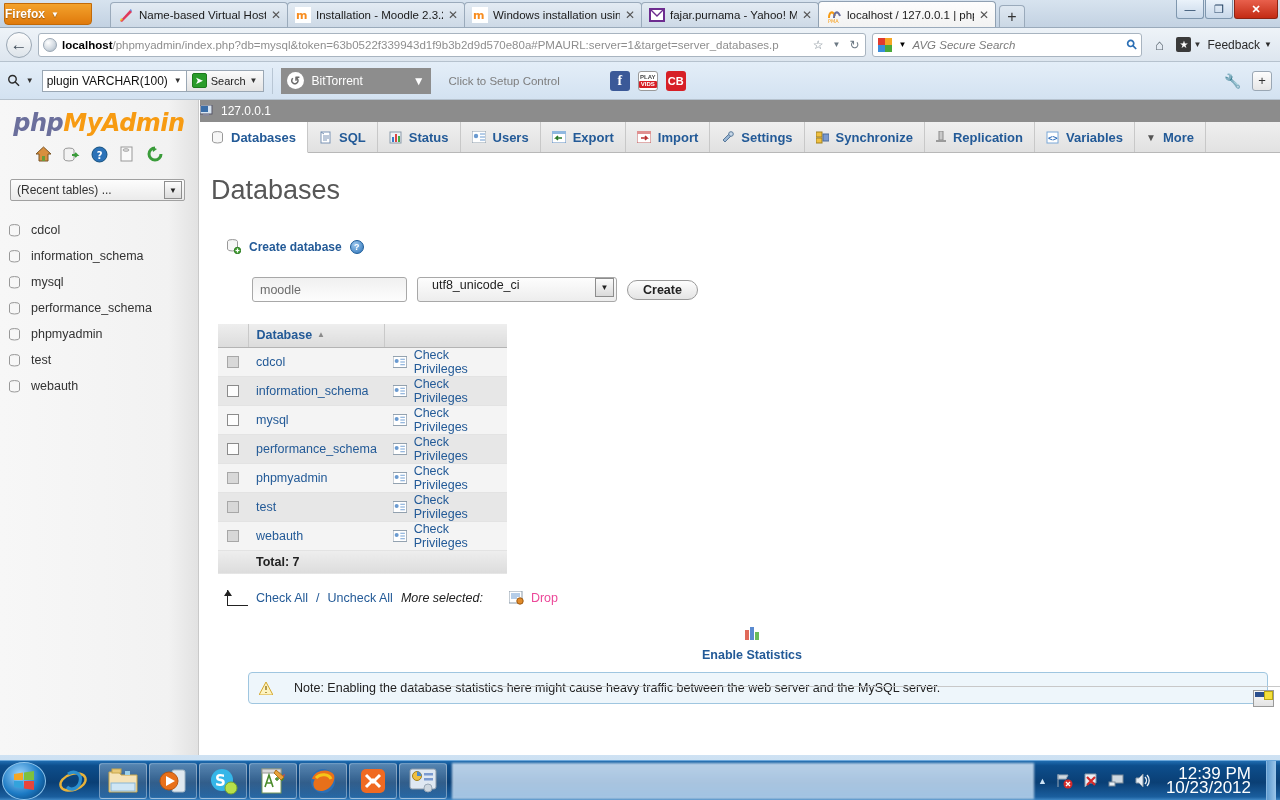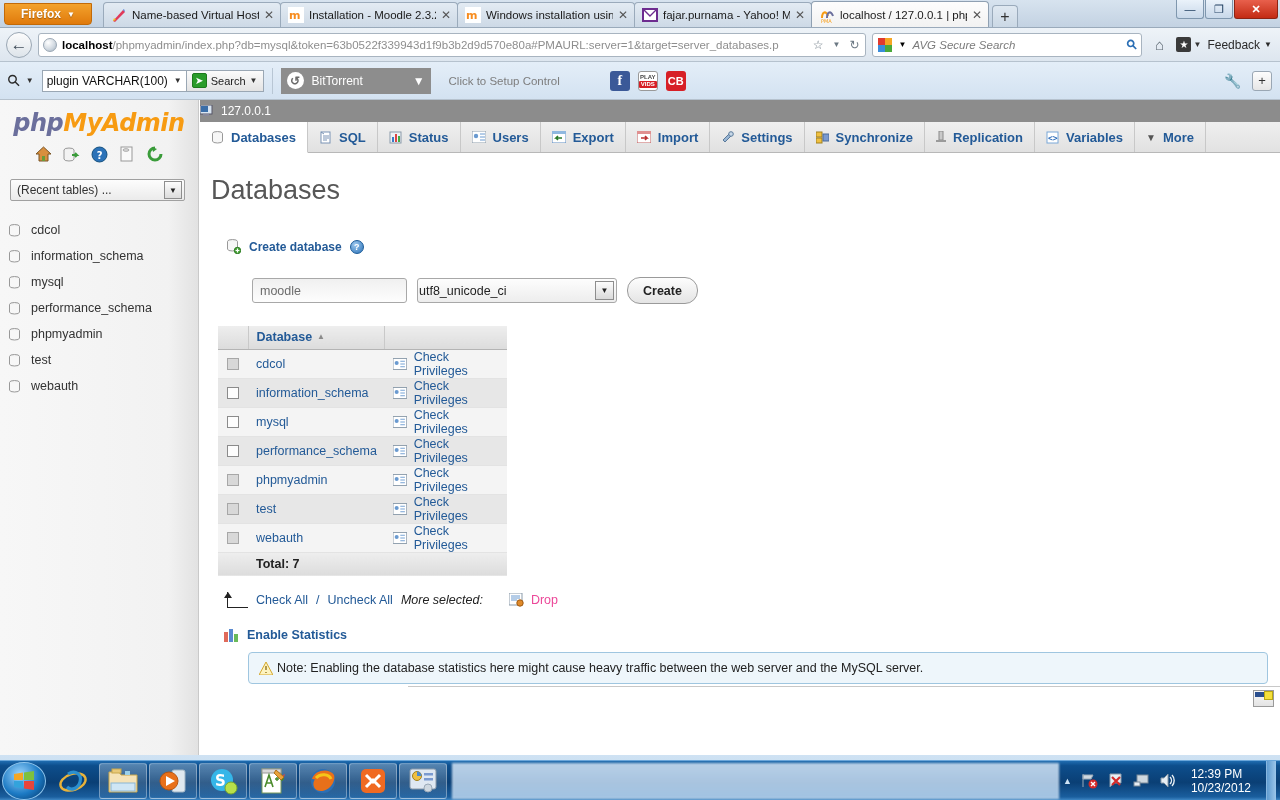--- a/index.html
+++ b/index.html
@@ -12,25 +12,25 @@
   }
 
   
   .fx-tabstrip{
     position:absolute; left:0; top:0; width:1280px; height:28px;
     background:linear-gradient(#d7e3ef,#c3d2e2);
     border-bottom:1px solid #9aaabb;
     display:flex; align-items:flex-end;
   }
   .fx-btn{
-    width:88px; height:22px; margin:0 11px 2px 4px;
+    width:88px; height:22px; margin:0 18px 2px 4px;
     background:linear-gradient(#f3a22c,#e07a0c);
     border:1px solid #c26a08; border-radius:0 0 4px 4px;
     color:#fff; font-weight:bold; font-size:12px;
-    display:flex; align-items:center; justify-content:center; gap:6px;
+    display:flex; align-items:center; gap:6px;
     text-shadow:0 1px 1px rgba(0,0,0,.35);
     flex:0 0 auto;
   }
   .fx-btn .car{ font-size:8px; }
   .tab{
     position:relative;
     height:25px; min-width:60px; max-width:178px; flex:1 1 auto;
     background:linear-gradient(#e3ebf3,#cdd9e6);
     border:1px solid #9aaabb; border-bottom:none;
     border-radius:4px 4px 0 0;
@@ -228,30 +228,30 @@
   }
   .cdb-row{ display:flex;align-items:center;gap:10px;margin:23px 0 0 42px;}
   .inp{
     width:155px;height:25px;background:linear-gradient(#f0f0f0,#fdfdfd);
     border:1px solid #a8a8a8;border-radius:3px;
     display:flex;align-items:center;padding:0 7px;font-size:12.5px;color:#6d6d6d;
   }
   .sel{
     width:200px;height:25px;background:linear-gradient(#fdfdfd,#ededed);
     border:1px solid #a8a8a8;border-radius:3px;
-    display:flex;align-items:center;justify-content:space-between;padding:0 2px 0 1px;
+    display:flex;justify-content:space-between;padding:0 2px 0 14px;
     font-size:12.5px;color:#222;
   }
   .sel .dropbtn{
     width:19px;height:19px;background:linear-gradient(#fcfcfc,#dadada);
     border:1px solid #8d8d8d;display:flex;align-items:center;justify-content:center;
     font-size:8px;color:#222;
   }
   .btn{
-    height:27px;padding:3px 15px;border:1px solid #9a9a9a;border-radius:13px;
+    height:20px;padding:3px 15px;border:1px solid #9a9a9a;border-radius:13px;
     background:linear-gradient(#fdfdfd,#e4e4e4);
     display:flex;align-items:center;font-size:12.5px;font-weight:bold;color:#222;
   }
 
   table.dbtable{ border-collapse:collapse; margin:22px 0 0 8px; }
   table.dbtable th{
     background:linear-gradient(#eeeeee,#dcdcdc);
     border-bottom:1px solid #b4b4b4;
     height:23px; font-size:12.5px; color:#235a97; text-align:left;
     padding:0 8px;
@@ -282,27 +282,27 @@
   .withsel{ display:flex;align-items:center;gap:8px;margin:16px 0 0 14px; font-size:12.5px;}
   .arrowup{ width:24px;height:16px;position:relative;flex:0 0 24px;}
   .arrowup:before{content:"";position:absolute;left:4px;bottom:0;width:20px;height:1px;background:#222;}
   .arrowup:after{content:"";position:absolute;left:3px;top:0;width:1px;height:16px;background:#222;}
   .arrowup i{position:absolute;left:0;top:0;width:0;height:0;border-left:4px solid transparent;border-right:4px solid transparent;border-bottom:6px solid #222;}
   .lnk{ color:#235a97; }
   .ital{ font-style:italic; color:#222;}
   .dropitem{ display:flex;align-items:center;gap:7px;margin-left:18px;color:#ec4899;}
   .dropico{ width:15px;height:14px;display:block;}
 
-  .stats-head{ display:flex;gap:8px;margin:20px 0 4px 14px;}
+  .stats-head{ display:flex;align-items:center;gap:8px;margin:20px 0 4px 14px;flex-direction:column;}
   .stats-head .lbl{ font-size:12.5px;font-weight:bold;color:#235a97;}
   .barico{ width:15px;height:14px;display:block;}
   .notebox{
     margin:10px 0 0 38px; width:1020px; height:32px;
     background:#eef6fb; border:1px solid #9fc6e0; border-radius:4px;
-    display:flex; align-items:center; gap:4px; padding:0 10px; font-size:12.5px; color:#222;
+    display:flex; align-items:center; gap:21px; padding:0 10px; font-size:12.5px; color:#222;
   }
   .warnico{ width:14px;height:13px;display:block;flex:0 0 14px;}
   .footline{ position:absolute; left:208px; top:586px; width:1064px; border-top:1px solid #c8c8c8;}
   .mini-win{
     position:absolute; right:6px; top:590px; width:21px;height:17px;
     background:linear-gradient(#fafafa,#e3e3e3); border:1px solid #9a9a9a;
   }
   .mini-win:before{content:"";position:absolute;left:1px;top:1px;width:14px;height:5px;background:#2b4f8e;}
   .mini-win:after{content:"";position:absolute;right:0px;top:0px;width:7px;height:7px;background:#f5e03a;border:1px solid #b9a712;}
 
@@ -333,21 +333,21 @@
     border:1px solid rgba(255,255,255,.35); border-radius:3px;
     padding:0;
   }
   .tb-ghost{ flex:1 1 auto; height:36px; margin:0 4px;
     background:linear-gradient(#d4e6f7,#b9d5ef); opacity:.85; filter:blur(1px);
     border:1px solid rgba(255,255,255,.4);}
   .tray{
     margin-left:auto; display:flex; align-items:center; gap:9px; padding-right:4px; height:40px;
   }
   .tray .tr-ico{ width:17px;height:17px;display:block;}
-  .clock{ color:#fff; font-size:12px; text-align:left; line-height:14px; padding:0 6px;}
+  .clock{ color:#fff; font-size:17px; text-align:right; line-height:14px; padding:0 6px;}
   .tray-caret{ color:#cfe3f5;font-size:9px;}
   .showdesk{ width:10px;height:40px;background:linear-gradient(90deg,#5f9bd0,#9cc6ea);border-left:1px solid #87b6e0;}
 </style>
 </head>
 <body>
 
 <div class="fx-tabstrip">
   <div class="fx-btn">
     <span>Firefox</span>
     <span class="car">▼</span>

